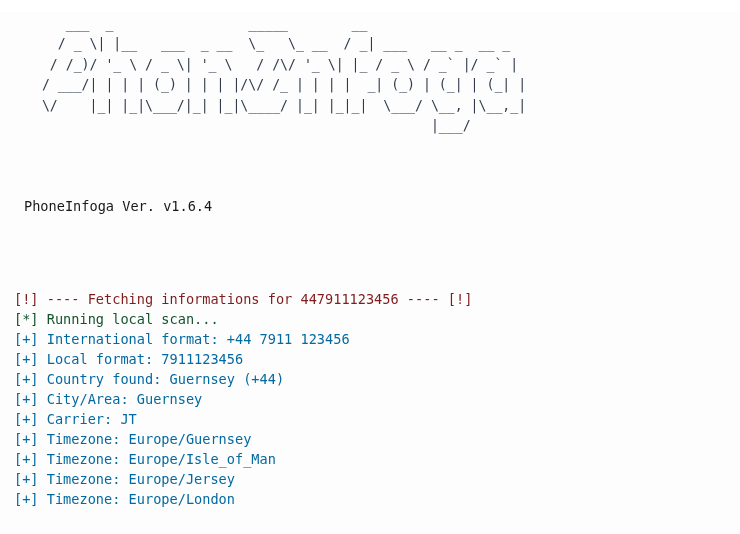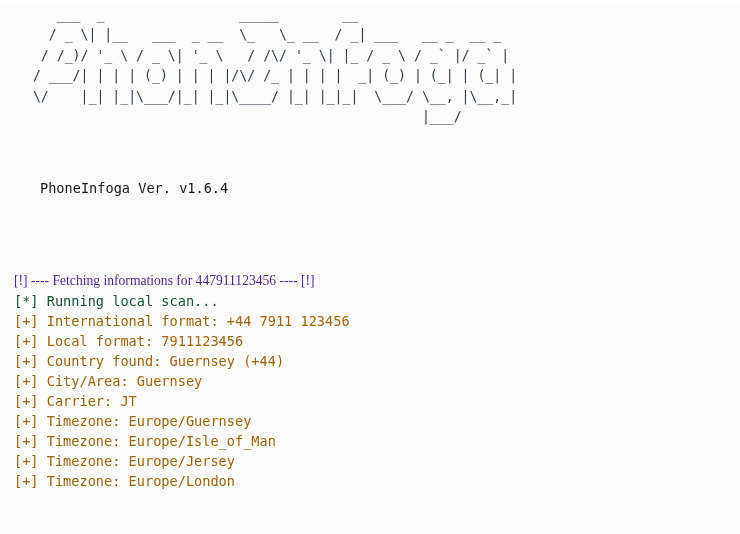--- a/index.html
+++ b/index.html
@@ -16,34 +16,34 @@
   #terminal {
     position: relative;
     width: 740px;
     height: 534px;
     background: #fdfdfd;
     padding: 0;
     box-sizing: border-box;
   }
   
   .banner {
-    margin: 3px;
+    margin: 12px;
     padding: 2px 0 0 14px;
     font-family: "DejaVu Sans Mono", "Liberation Mono", monospace;
     font-size: 13.2px;
     line-height: 20.4px;
     color: #2f3b4d;
     white-space: pre;
     letter-spacing: 0px;
     font-weight: 500;
   }
   
   .version-block {
     margin: 0;
-    padding: 6px 0 0 40px;
+    padding: 6px 0 0 24px;
     font-family: "DejaVu Sans Mono", "Liberation Mono", monospace;
     font-size: 13.6px;
     line-height: 21px;
     color: #181818;
     white-space: pre;
     font-weight: 500;
   }
   
   .log {
     margin: 0;
@@ -52,23 +52,23 @@
     font-size: 13.6px;
     line-height: 20px;
     white-space: pre;
     font-weight: 500;
   }
   .log-line {
     white-space: pre;
     height: 20px;
     line-height: 20px;
   }
-  .c-warn  { color: #4c1d95; font-family: Liberation Serif, serif; }
+  .c-warn  { color: #7f1d1d; }
   .c-step  { color: #14532d; }
-  .c-ok    { color: #a16207; }
+  .c-ok    { color: #0369a1; }
 </style>
 </head>
 <body>
 
 <div id="terminal">
 
   <pre class="banner">     ___  _                 _____        __                  
     / _ \| |__   ___  _ __  \_   \_ __  / _| ___   __ _  __ _ 
    / /_)/ '_ \ / _ \| '_ \   / /\/ '_ \| |_ / _ \ / _` |/ _` |
   / ___/| | | | (_) | | | |/\/ /_ | | | |  _| (_) | (_| | (_| |

